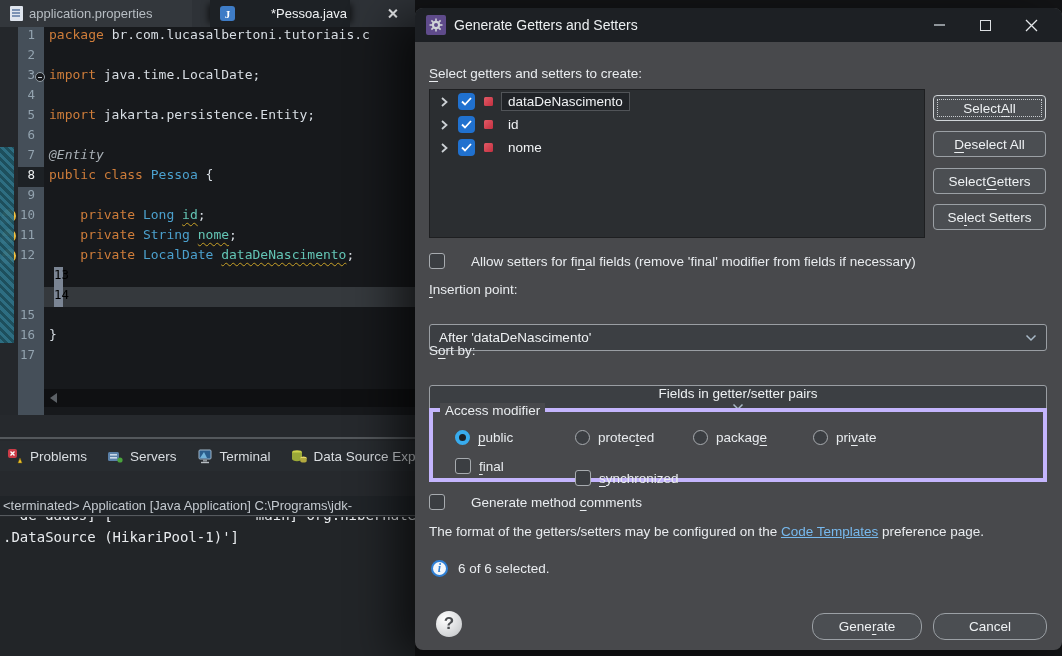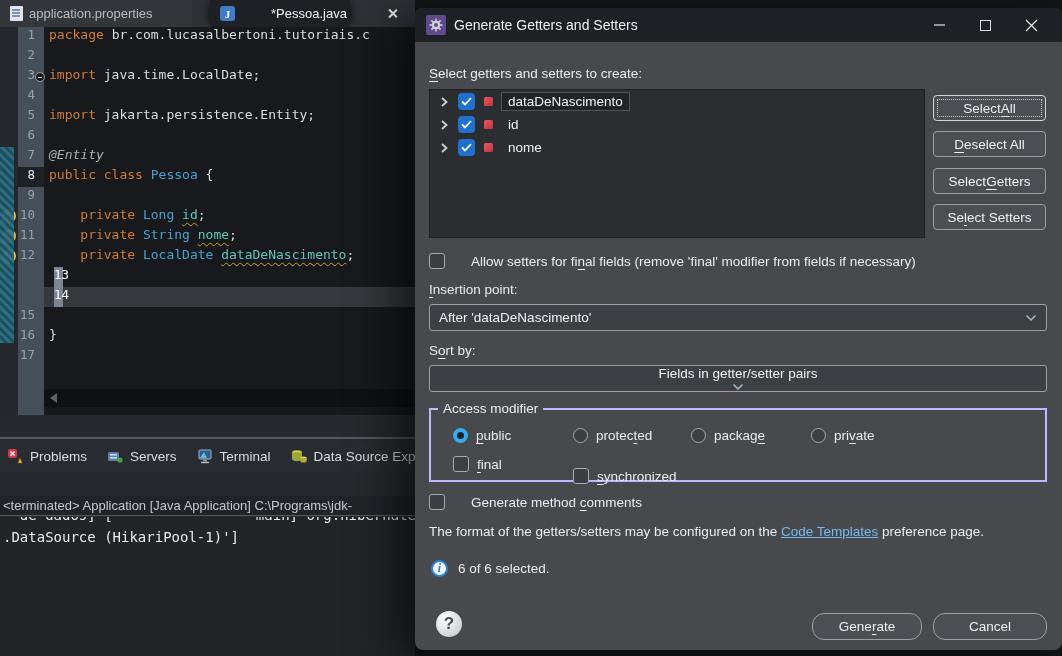--- a/index.html
+++ b/index.html
@@ -27,21 +27,21 @@
   .gutter-icons { position:absolute; left:0; top:0; width:18px; height:388px; background:#24272b; z-index:3;}
   .gicon { height:20px; position:relative; }
   .bulb { position:absolute; left:2px; top:2px; width:14px; height:14px; border-radius:50%;
           background:radial-gradient(circle at 35% 30%, #ffe9a0, #f4c542 55%, #c89a2b); box-shadow:0 1px 1px rgba(0,0,0,.6);}
   .bulb::after { content:""; position:absolute; left:-1px; bottom:-1px; width:7px; height:6px; background:#9aa0a6; border:1px solid #6a6f74; border-radius:1px;}
   .range-indicator { position:absolute; left:0; top:120px; width:14px; height:196px; z-index:4;
      background:repeating-linear-gradient(45deg, #2e7186 0 3px, #1d515f 3px 6px); opacity:.95;}
   .gutter-nums { position:absolute; left:18px; top:0; width:26px; height:388px; background:#454f59; z-index:2; }
   .gnum { height:20px; line-height:20px; text-align:right; padding-right:9px; color:#93a3af; font:12.5px "DejaVu Sans Mono", "Liberation Mono", monospace; }
   .gnum.active { background:#1d2125; color:#eef1f3; }
-  .gnum.sel { background:#7b8594; color:#ffffff;margin-left:36px; }
+  .gnum.sel { background:#7b8594; color:#000000;margin-left:36px; }
   .fold-marker { position:absolute; left:35px; top:45px; width:10px; height:10px; border:1px solid #97a1a9; border-radius:50%; background:#17191c; z-index:5;}
   .fold-marker::after { content:""; position:absolute; left:2px; top:4px; width:4px; height:1px; background:#c3cad0;}
 
   .code-lines { position:absolute; left:44px; top:0; width:1018px; height:388px; overflow:hidden; }
   .cline { height:20px; line-height:20px; padding-left:5px; white-space:pre; font:13px "DejaVu Sans Mono","Liberation Mono",monospace; color:#dce2e8;}
   .cline.current { background:#35393d; }
   .tk-kw { color:#cf7d3a; } .tk-type { color:#4ba0cd; } .tk-pl { color:#d8dee4; }
   .tk-ann { color:#a9b0b6; font-style:italic; }
   .tk-field { color:#63c5b5; text-decoration:underline wavy #c9a227 1px; text-underline-offset:3px; }
 
@@ -87,25 +87,25 @@
   .sidebtn { position:absolute; left:518px; width:113px; height:26px; background:#4b4e52; border:1px solid #9ba0a5; border-radius:4px;
              color:#eef1f3; display:flex; align-items:center; justify-content:center; cursor:pointer; font-size:13.5px;}
   .sidebtn.focused { border-color:#d0d4d7; outline:1px dotted #c8ccd0; outline-offset:-5px; }
   .sb1{ top:87px; } .sb2{ top:123px; } .sb3{ top:160px; } .sb4{ top:196px; }
 
   .checkrow { position:absolute; display:flex; align-items:center; gap:26px; white-space:nowrap; cursor:pointer;}
   .cbox { width:16px; height:16px; background:#3b3e42; border:1px solid #a7abaf; border-radius:3px; flex:0 0 auto;}
   .cr-allow { left:14px; top:245px; }
   .l-insertion { left:14px; top:274px; }
   .combo { position:absolute; left:14px; width:618px; height:27px; background:#3c3f43; border:1px solid #9a9ea3; border-radius:3px;
-           display:flex; align-items:center; padding:0 9px; cursor:pointer;}
+           display:flex; align-items:center; padding:0 9px; cursor:pointer;margin-top:20px;}
   .combo .cval { flex:1; color:#eef1f3; }
   .combo1 { top:296px; } .l-sort { left:14px; top:335px; } .combo2 { top:357px;flex-direction:column; }
 
-  .groupbox { position:absolute; left:14px; top:400px; width:618px; height:74px; border:2px solid #c4b5fd;padding-left:32px; }
+  .groupbox { position:absolute; left:14px; top:400px; width:618px; height:74px; border:4px solid #c4b5fd;padding-left:32px; }
   .gb-legend { position:absolute; top:-9px; left:7px; background:#48494c; padding:0 5px; }
   .radiorow { position:absolute; display:flex; align-items:center; gap:8px; cursor:pointer; white-space:nowrap;}
   .radio { width:15px; height:15px; border-radius:50%; background:#3b3e42; border:1px solid #a7abaf; flex:0 0 auto;}
   .radio.on { background:#1d2126; border:4.5px solid #38acee; }
   .r1{ left:22px; top:18px; } .r2{ left:142px; top:18px; } .r3{ left:260px; top:18px; } .r4{ left:380px; top:18px; }
   .c1{ left:22px; top:46px; } .c2{ left:142px; top:58px;align-items:flex-end; }
 
   .cr-comments { left:14px; top:486px; }
   .format-note { position:absolute; left:14px; top:516px; white-space:nowrap; }
   .link { color:#77b9ee; text-decoration:underline; cursor:pointer; }

